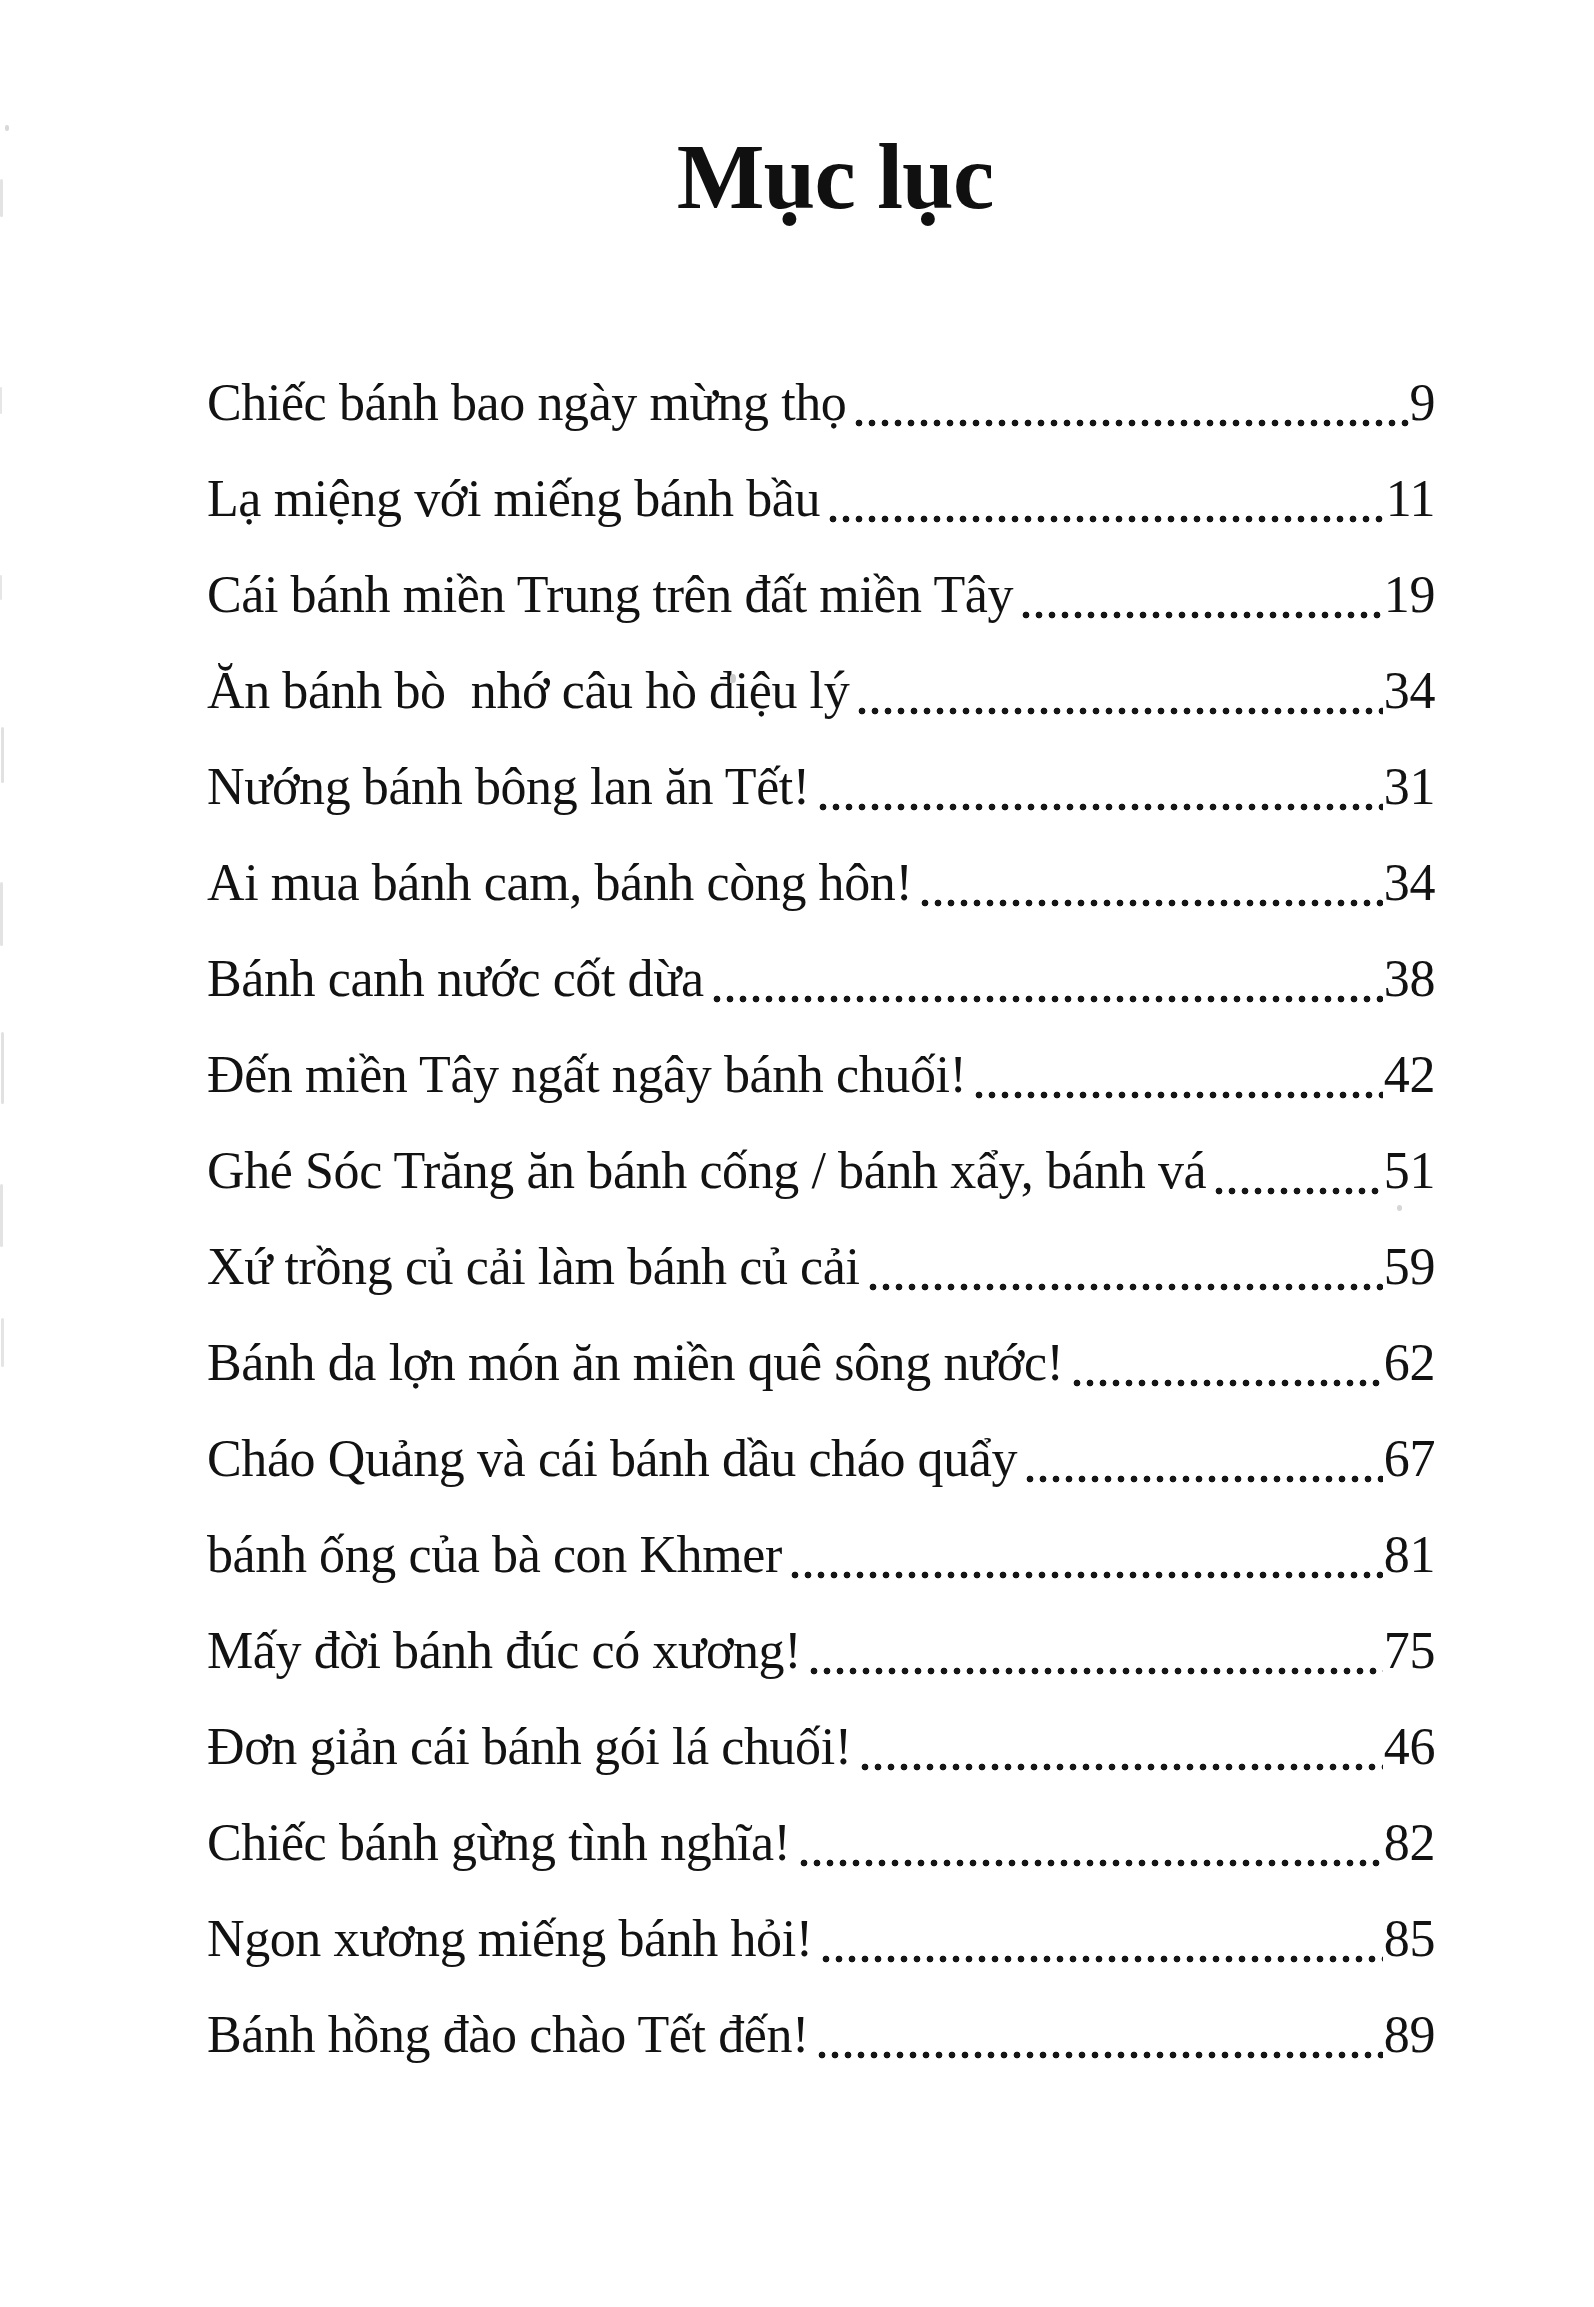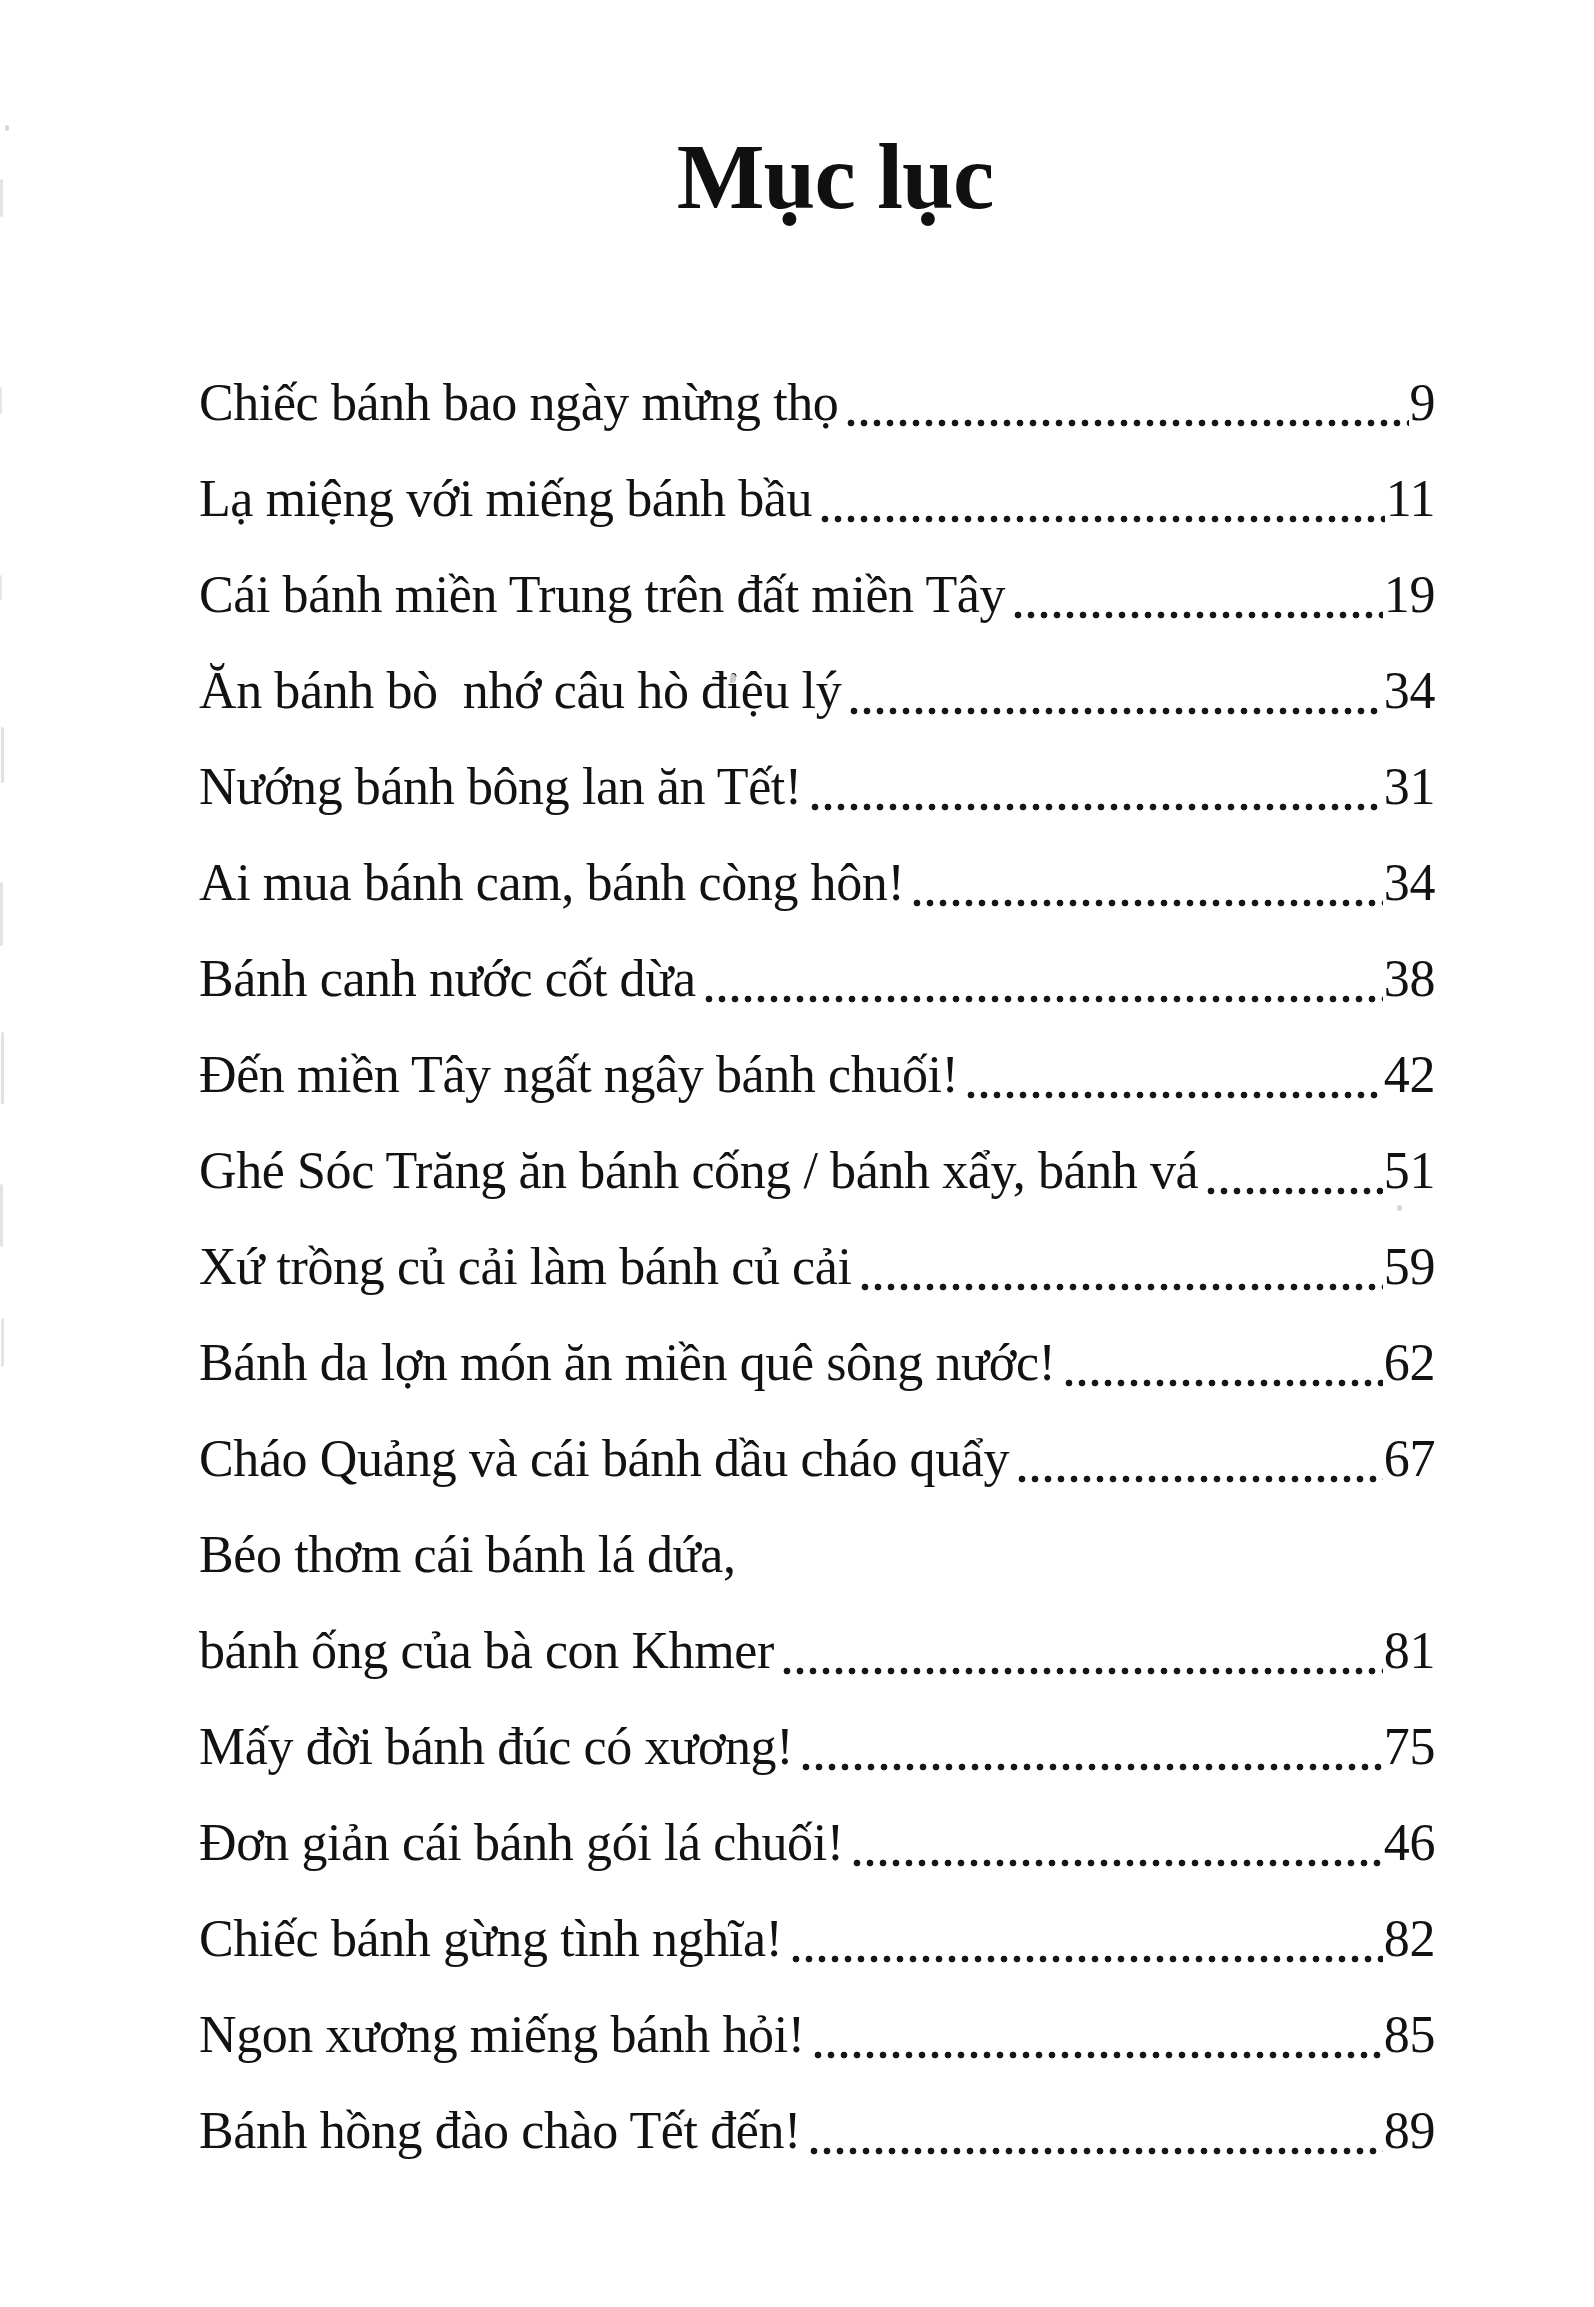--- a/index.html
+++ b/index.html
@@ -29,20 +29,21 @@
     position: absolute;
     top: 355px;
     left: 199px;
     right: 159px;
   }
 
   .toc-line {
     display: flex;
     align-items: flex-start;
     height: 96px;
+    margin-left: 8px;
   }
 
   .toc-text {
     font-size: 52px;
     line-height: 96px;
     white-space: pre;
     letter-spacing: -0.4px;
     color: #121212;
   }
 
@@ -144,23 +145,20 @@
       <span class="toc-text">Bánh da lợn món ăn miền quê sông nước!</span>
       <span class="toc-leader"></span>
       <span class="toc-page">62</span>
     </div>
     <div class="toc-line">
       <span class="toc-text">Cháo Quảng và cái bánh dầu cháo quẩy</span>
       <span class="toc-leader"></span>
       <span class="toc-page">67</span>
     </div>
     <div class="toc-line">
-      <span class="toc-text">Béo thơm cái bánh lá dứa,</span>
-    </div>
-    <div class="toc-line">
       <span class="toc-text">bánh ống của bà con Khmer</span>
       <span class="toc-leader"></span>
       <span class="toc-page">81</span>
     </div>
     <div class="toc-line">
       <span class="toc-text">Mấy đời bánh đúc có xương!</span>
       <span class="toc-leader"></span>
       <span class="toc-page">75</span>
     </div>
     <div class="toc-line">

